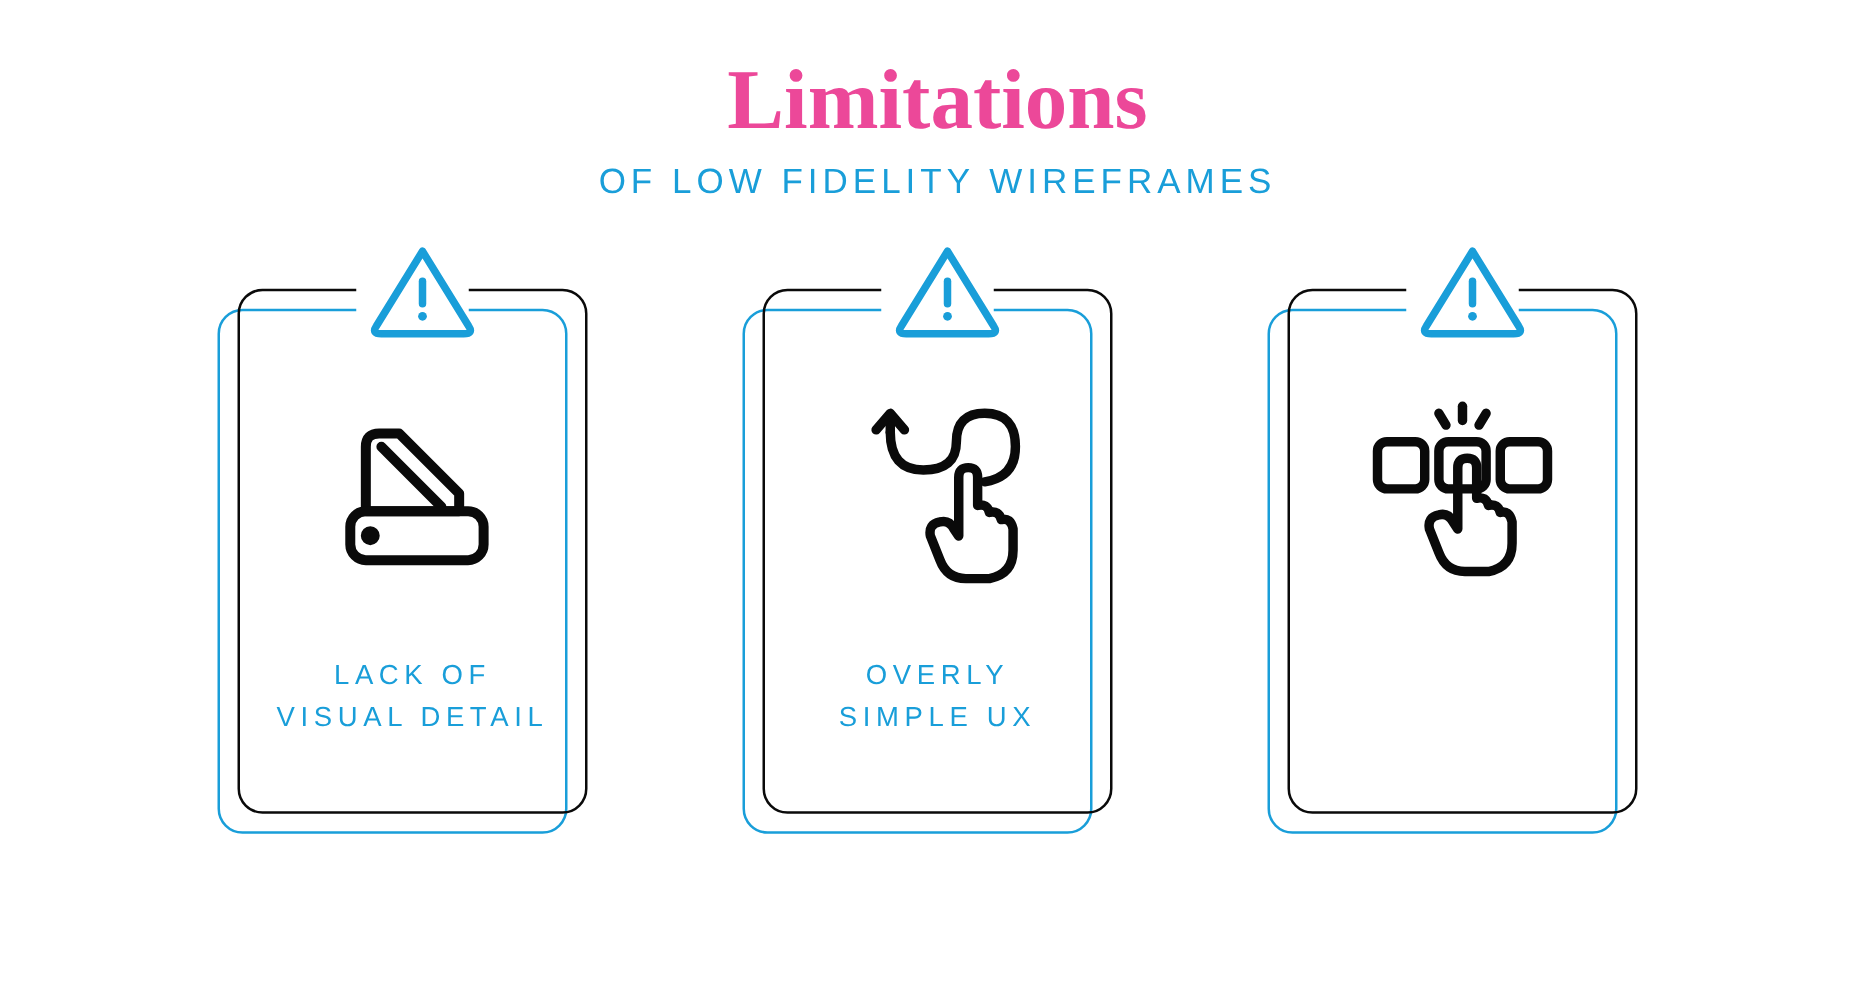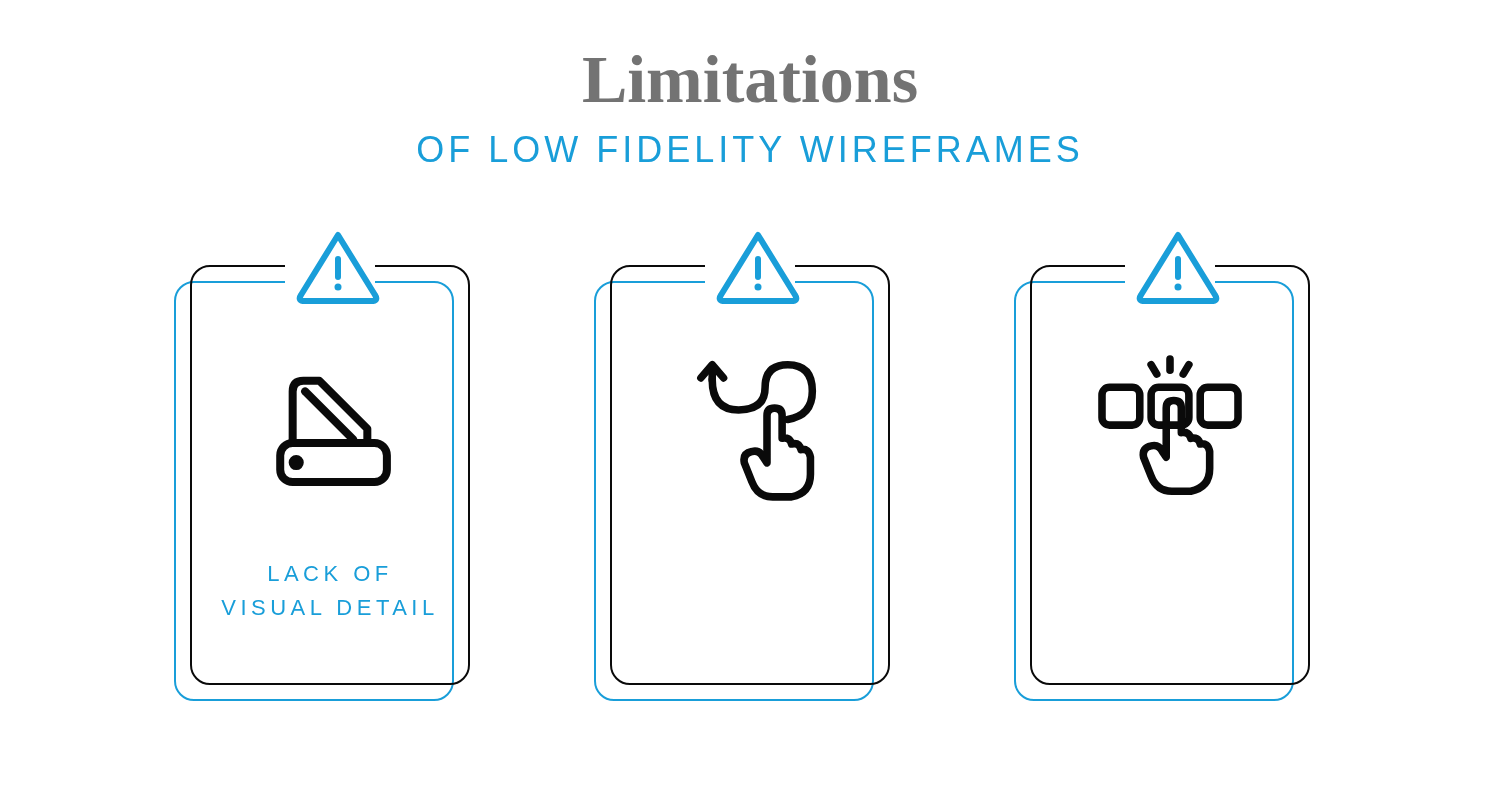--- a/index.html
+++ b/index.html
@@ -14,30 +14,30 @@
       font-family: -apple-system, BlinkMacSystemFont, 'Segoe UI', Helvetica, Arial, sans-serif;
       display: flex;
       flex-direction: column;
       align-items: center;
       padding-top: 40px;
     }
     .title {
       font-family: Georgia, 'Times New Roman', serif;
       font-size: 68px;
       font-weight: 700;
-      color: #737373;
+      color: #ec4899;
       margin-bottom: 10px;
     }
     .subtitle {
-      font-size: 36px;
+      font-size: 28px;
       font-weight: 500;
       letter-spacing: 4px;
       color: #199ed9;
       text-transform: uppercase;
-      margin-bottom: 80px;
+      margin-bottom: 56px;
     }
     .cards {
       display: flex;
       justify-content: center;
       gap: 140px;
       width: 100%;
       text-decoration: underline;
     }
     .card {
       position: relative;
@@ -147,20 +147,22 @@
           <g stroke="#0a0a0a" stroke-width="8" fill="none" stroke-linecap="round" stroke-linejoin="round">
 
             <path d="M50 40 L50 26"></path>
             <path d="M38 38 L50 24 L62 38"></path>
             <path d="M50 40 Q50 72 78 72 Q106 72 106 48 Q106 24 130 24 Q156 24 156 52 Q156 78 130 82"></path>
 
             <path d="M108 96 L108 78 Q108 70 116 70 Q124 70 124 78 L124 102 Q132 100 134 108 Q142 106 144 114 Q152 112 154 122 L154 140 Q154 160 134 164 L114 164 Q98 164 92 148 L84 128 Q82 118 92 116 Q100 114 104 122 L108 128 Z"></path>
           </g>
         </svg>
       </div>
+      <div class="card-caption">OVERLY
+SIMPLE UX</div>
     </div>
   </div>
 
   <div class="card">
     <div class="card-box-back"></div>
     <div class="alert-badge">
       <svg viewBox="0 0 90 76" width="90" height="76">
         <path d="M45 6 L82 66 Q86 72 78 72 L12 72 Q4 72 8 66 Z" fill="#ffffff" stroke="#199ed9" stroke-width="6" stroke-linejoin="round"></path>
         <line x1="45" y1="30" x2="45" y2="48" stroke="#199ed9" stroke-width="6" stroke-linecap="round"></line>
         <circle cx="45" cy="58" r="3.5" fill="#199ed9"></circle>

